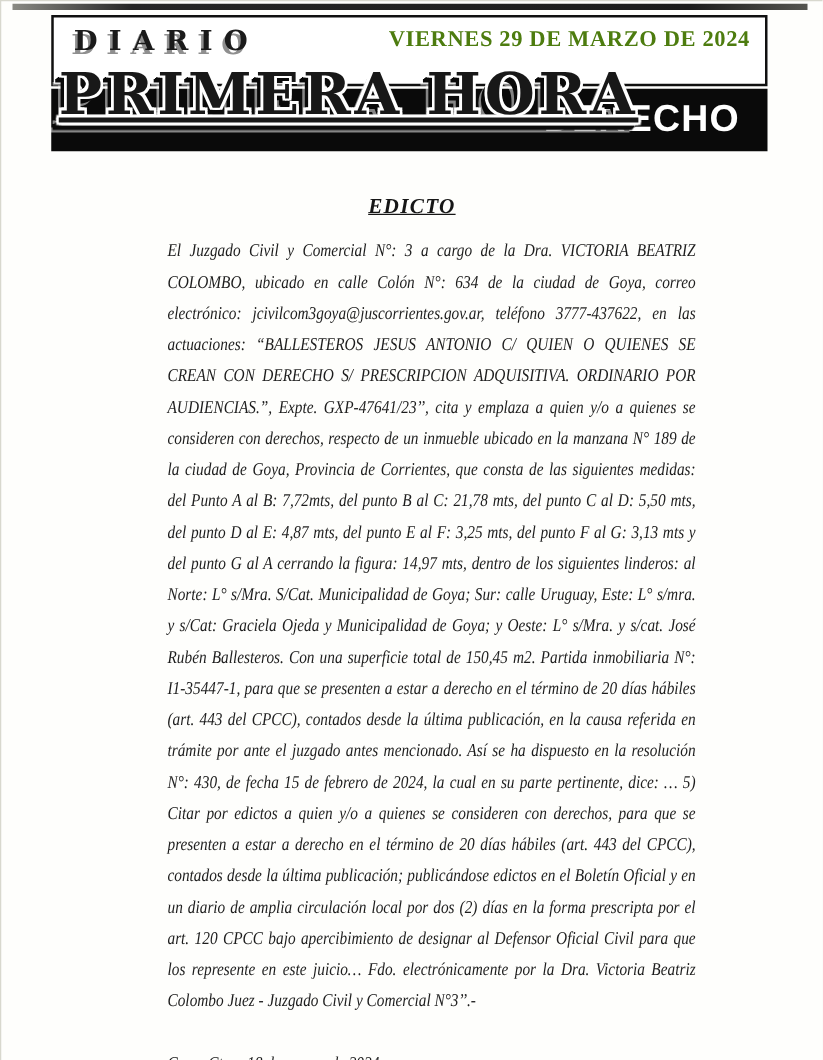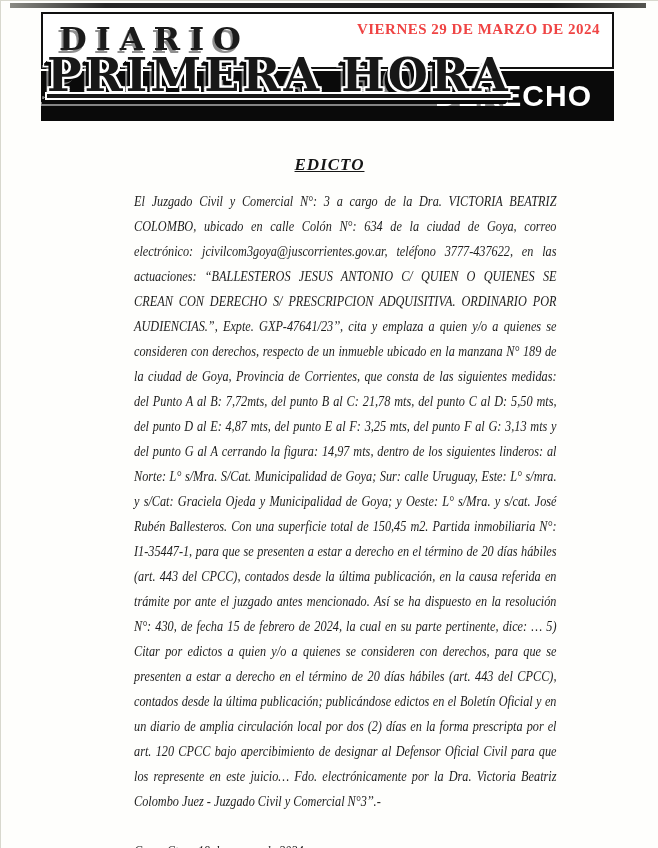--- a/index.html
+++ b/index.html
@@ -24,28 +24,28 @@
   }
   
   .masthead{position:absolute;top:11px;left:40px;width:573px;z-index:1;}
   .masthead-box{
     box-sizing:border-box;height:57px;background:#ffffff;
     border:2px solid #101010;position:relative;
   }
   .brand-diario{
     position:absolute;left:16px;top:6px;
     font-family:"DejaVu Serif", serif;font-weight:700;
-    font-size:32px;letter-spacing:9px;color:#1b1b1b;
+    font-size:22px;letter-spacing:9px;color:#1b1b1b;
     text-shadow:-2px 3px 0 #8f8f8f, 1px -1px 0 #ffffff;
     white-space:nowrap;
   }
   .date-label{
     position:absolute;right:12px;top:7px;
     font-family:"Liberation Serif", serif;font-weight:700;
-    font-size:15px;color:#ef4444;letter-spacing:.5px;white-space:nowrap;
+    font-size:18px;color:#4d7c0f;letter-spacing:.5px;white-space:nowrap;
   }
   .masthead-bar{
     margin-top:2px;height:50px;background:#0a0a0a;position:relative;
   }
   .section-label{
     position:absolute;right:22px;top:8px;
     font-family:"Liberation Sans", sans-serif;font-weight:700;
     font-size:30px;color:#ffffff;letter-spacing:1px;
   }
   .brand-primera{

